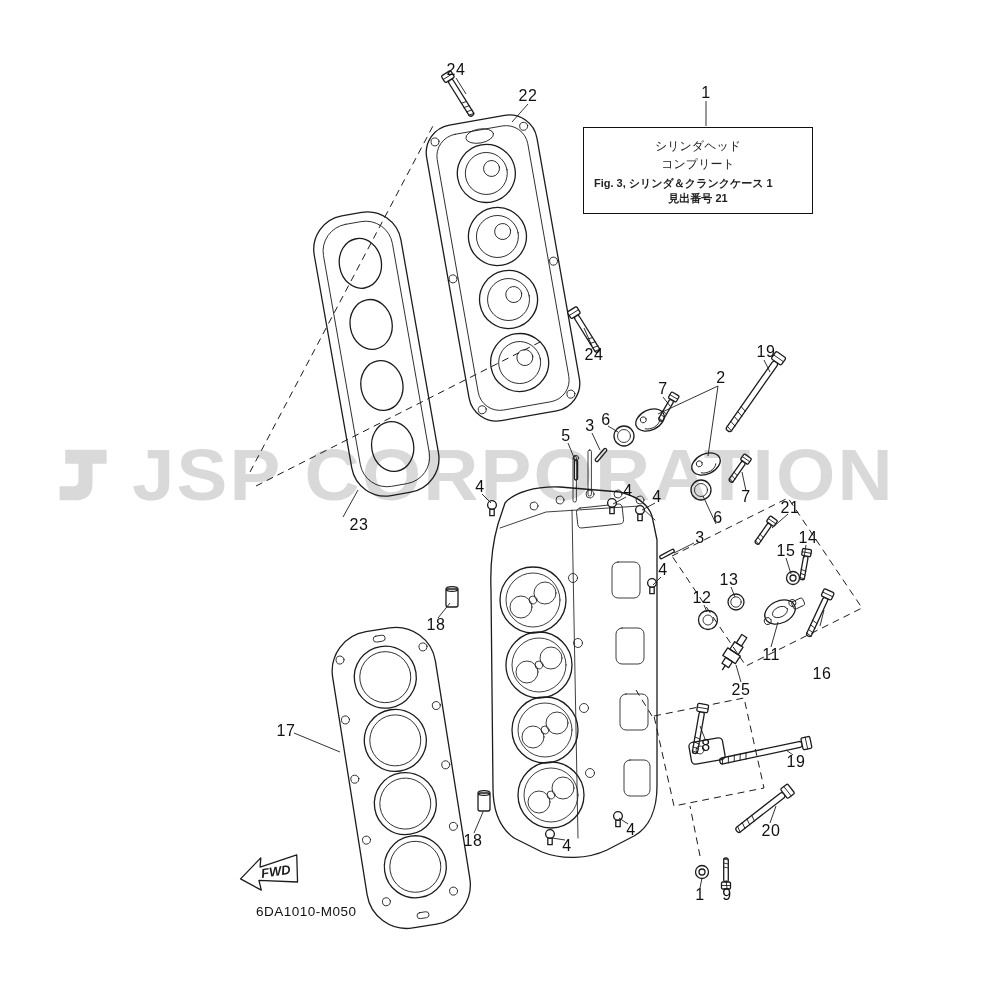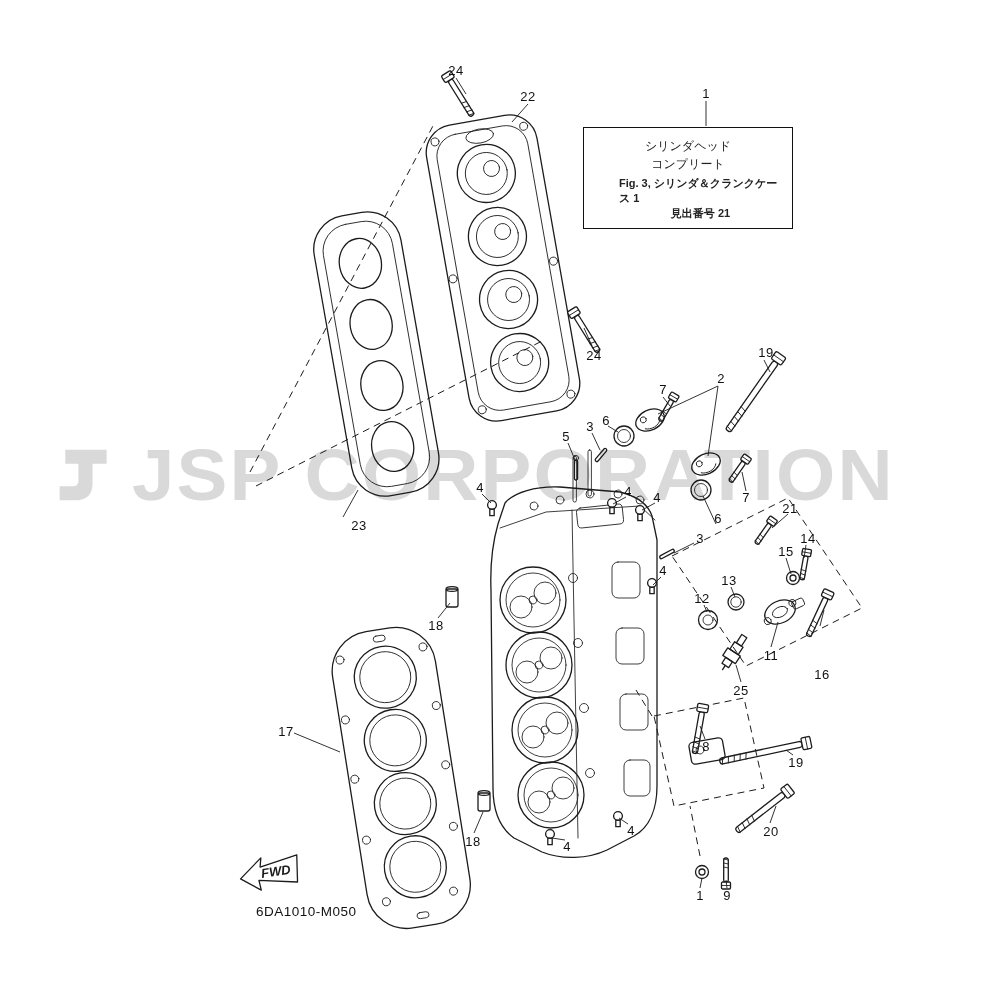--- a/index.html
+++ b/index.html
@@ -13,27 +13,27 @@
   
   .art{position:absolute;left:0;top:0;z-index:2;}
   .art .s{fill:none;stroke:#1c1c1c;stroke-width:1.3;stroke-linejoin:round;stroke-linecap:round;}
   .art .sf{fill:#ffffff;stroke:#1c1c1c;stroke-width:1.3;stroke-linejoin:round;}
   .art .thin{stroke-width:0.85;}
   .art .leader{fill:none;stroke:#1c1c1c;stroke-width:0.9;}
   .art .dash{fill:none;stroke:#1c1c1c;stroke-width:1;stroke-dasharray:7 5;}
   .art .fwd-text{font:italic bold 13px "Liberation Sans",sans-serif;fill:#1c1c1c;}
   
   .labels{position:absolute;inset:0;z-index:3;pointer-events:none;}
-  .part-label{position:absolute;transform:translate(-50%,-50%);font-size:13px;color:#111;
+  .part-label{position:absolute;transform:translate(-50%,-50%);font-size:16px;color:#111;
               letter-spacing:.5px;}
   
-  .callout{position:absolute;left:583px;top:127px;width:210px;background:#fff;
+  .callout{position:absolute;left:583px;top:127px;width:230px;background:#fff;
            border:1.6px solid #111;z-index:4;padding:9px 6px 8px 6px;box-sizing:border-box;}
   .callout .title{text-align:center;font-size:12px;line-height:1.5;color:#222;}
-  .callout .entry{margin-top:3px;margin-left:25px;}
+  .callout .entry{margin-top:3px;}
   .callout .fig{font-size:11px;font-weight:bold;color:#222;text-align:left;padding-left:4px;line-height:1.35;}
   .callout .ref{font-size:11px;font-weight:bold;color:#222;text-align:center;line-height:1.3;}
   
   .drawing-code{position:absolute;left:256px;top:904px;font-size:13.5px;color:#111;
                 letter-spacing:.5px;z-index:3;}
 </style>
 </head>
 <body>
 
 <div class="stage">

